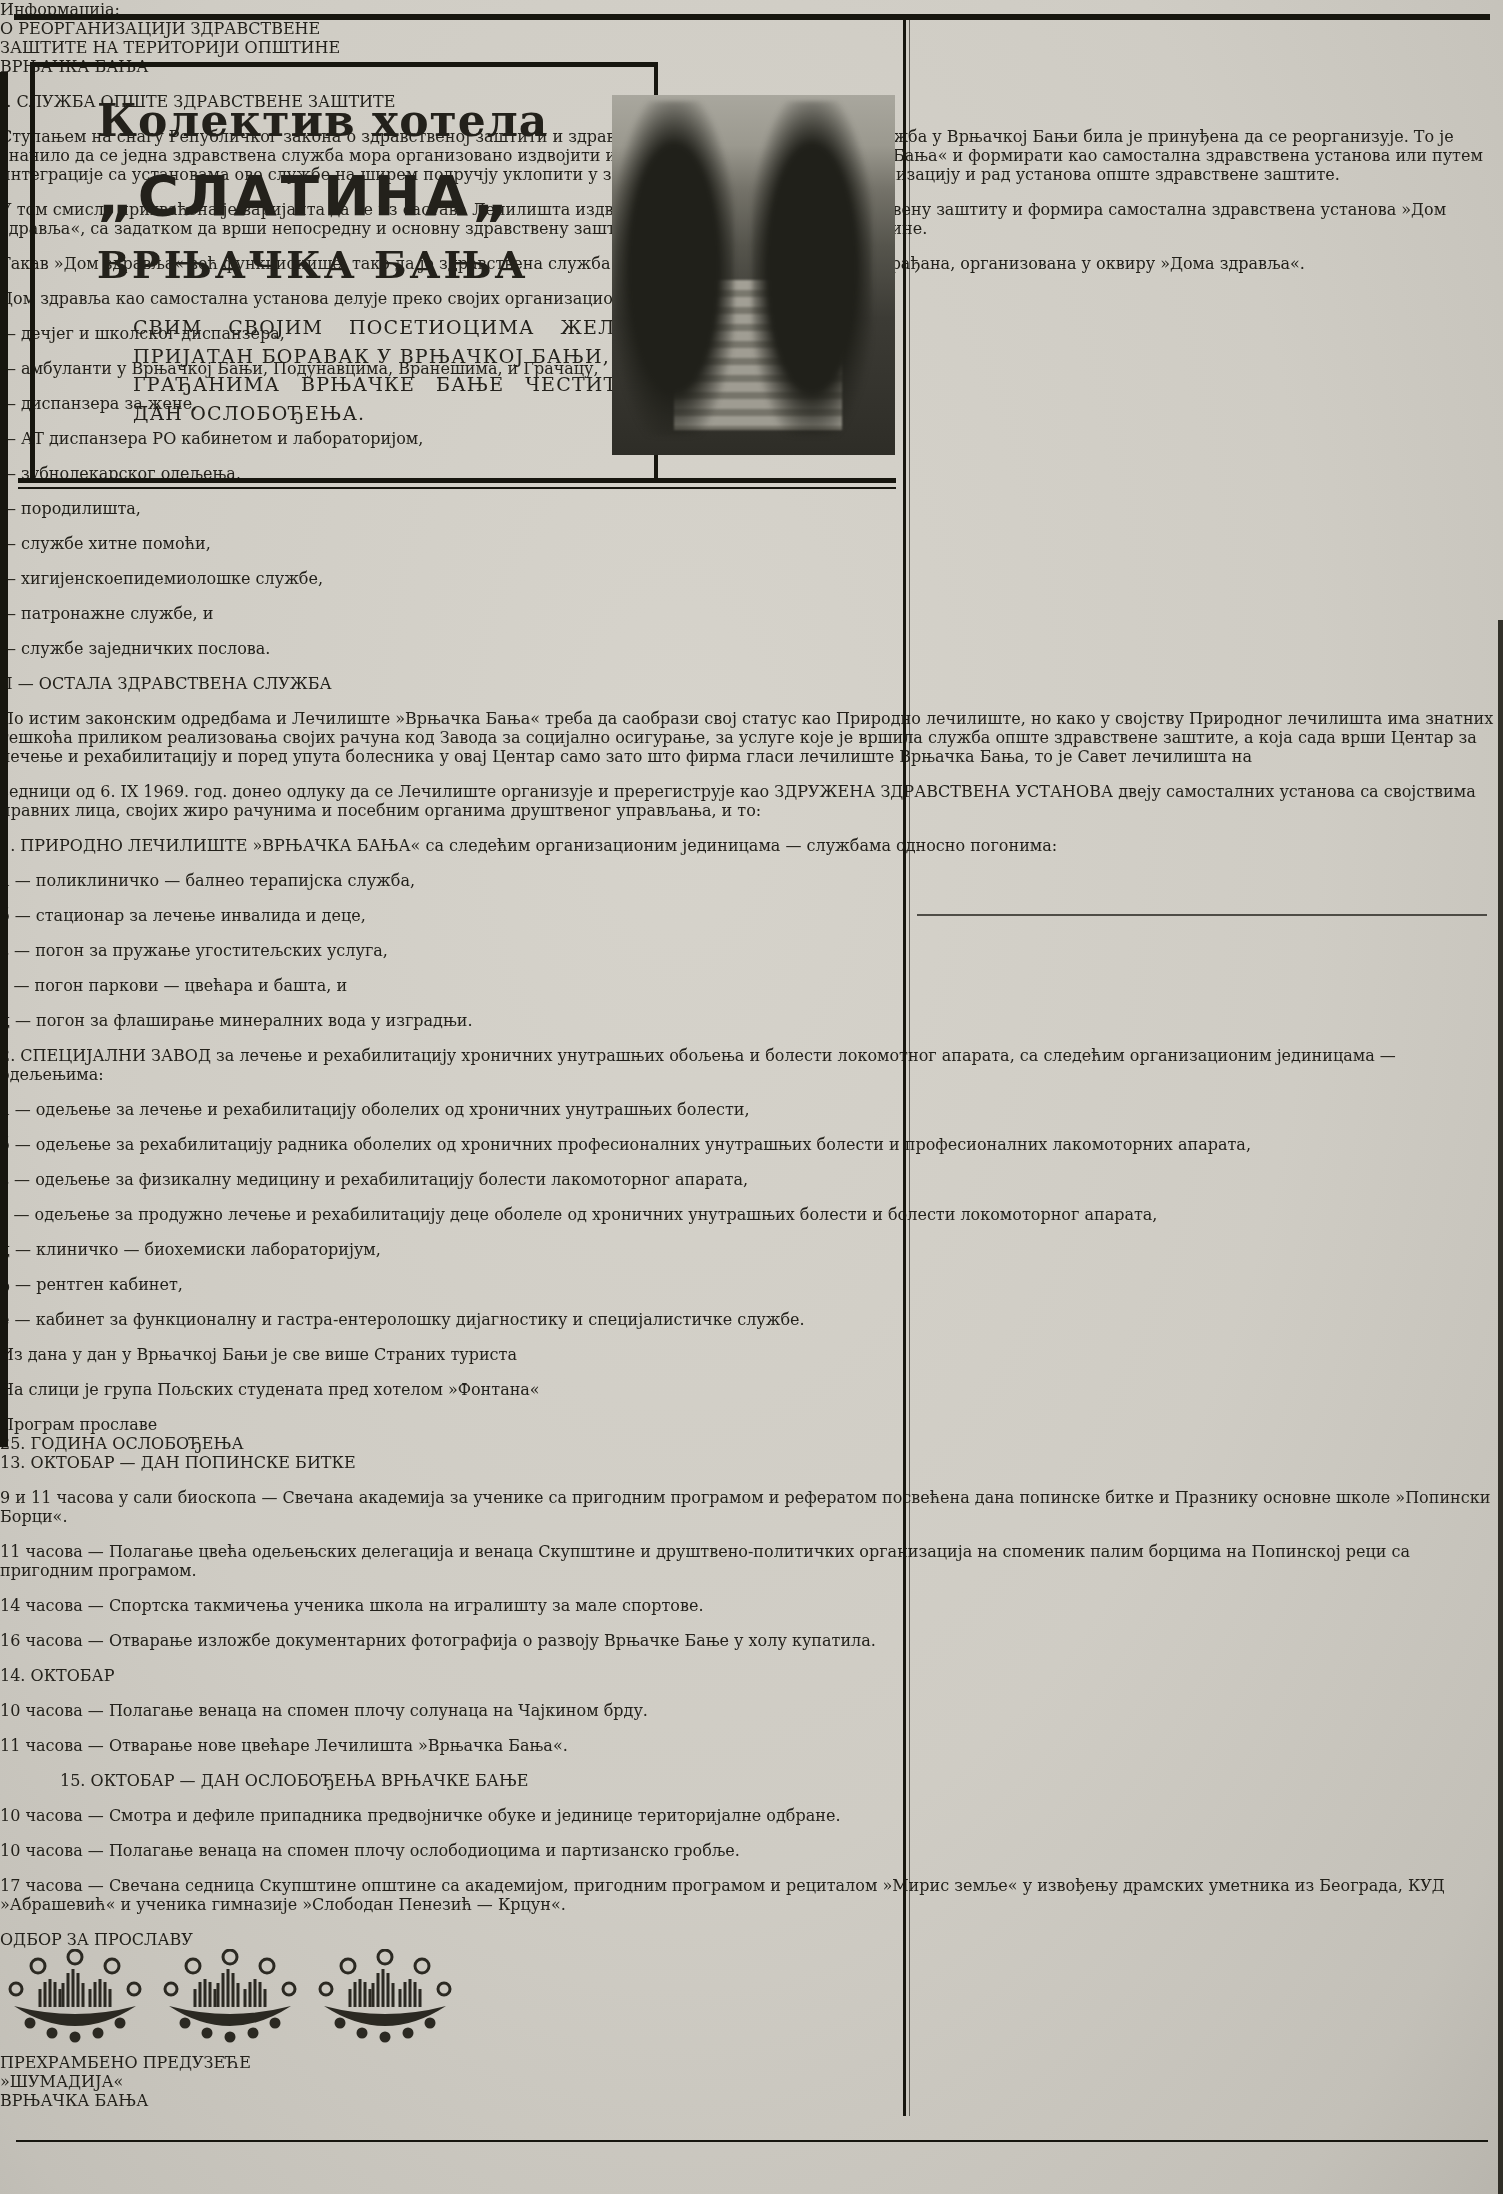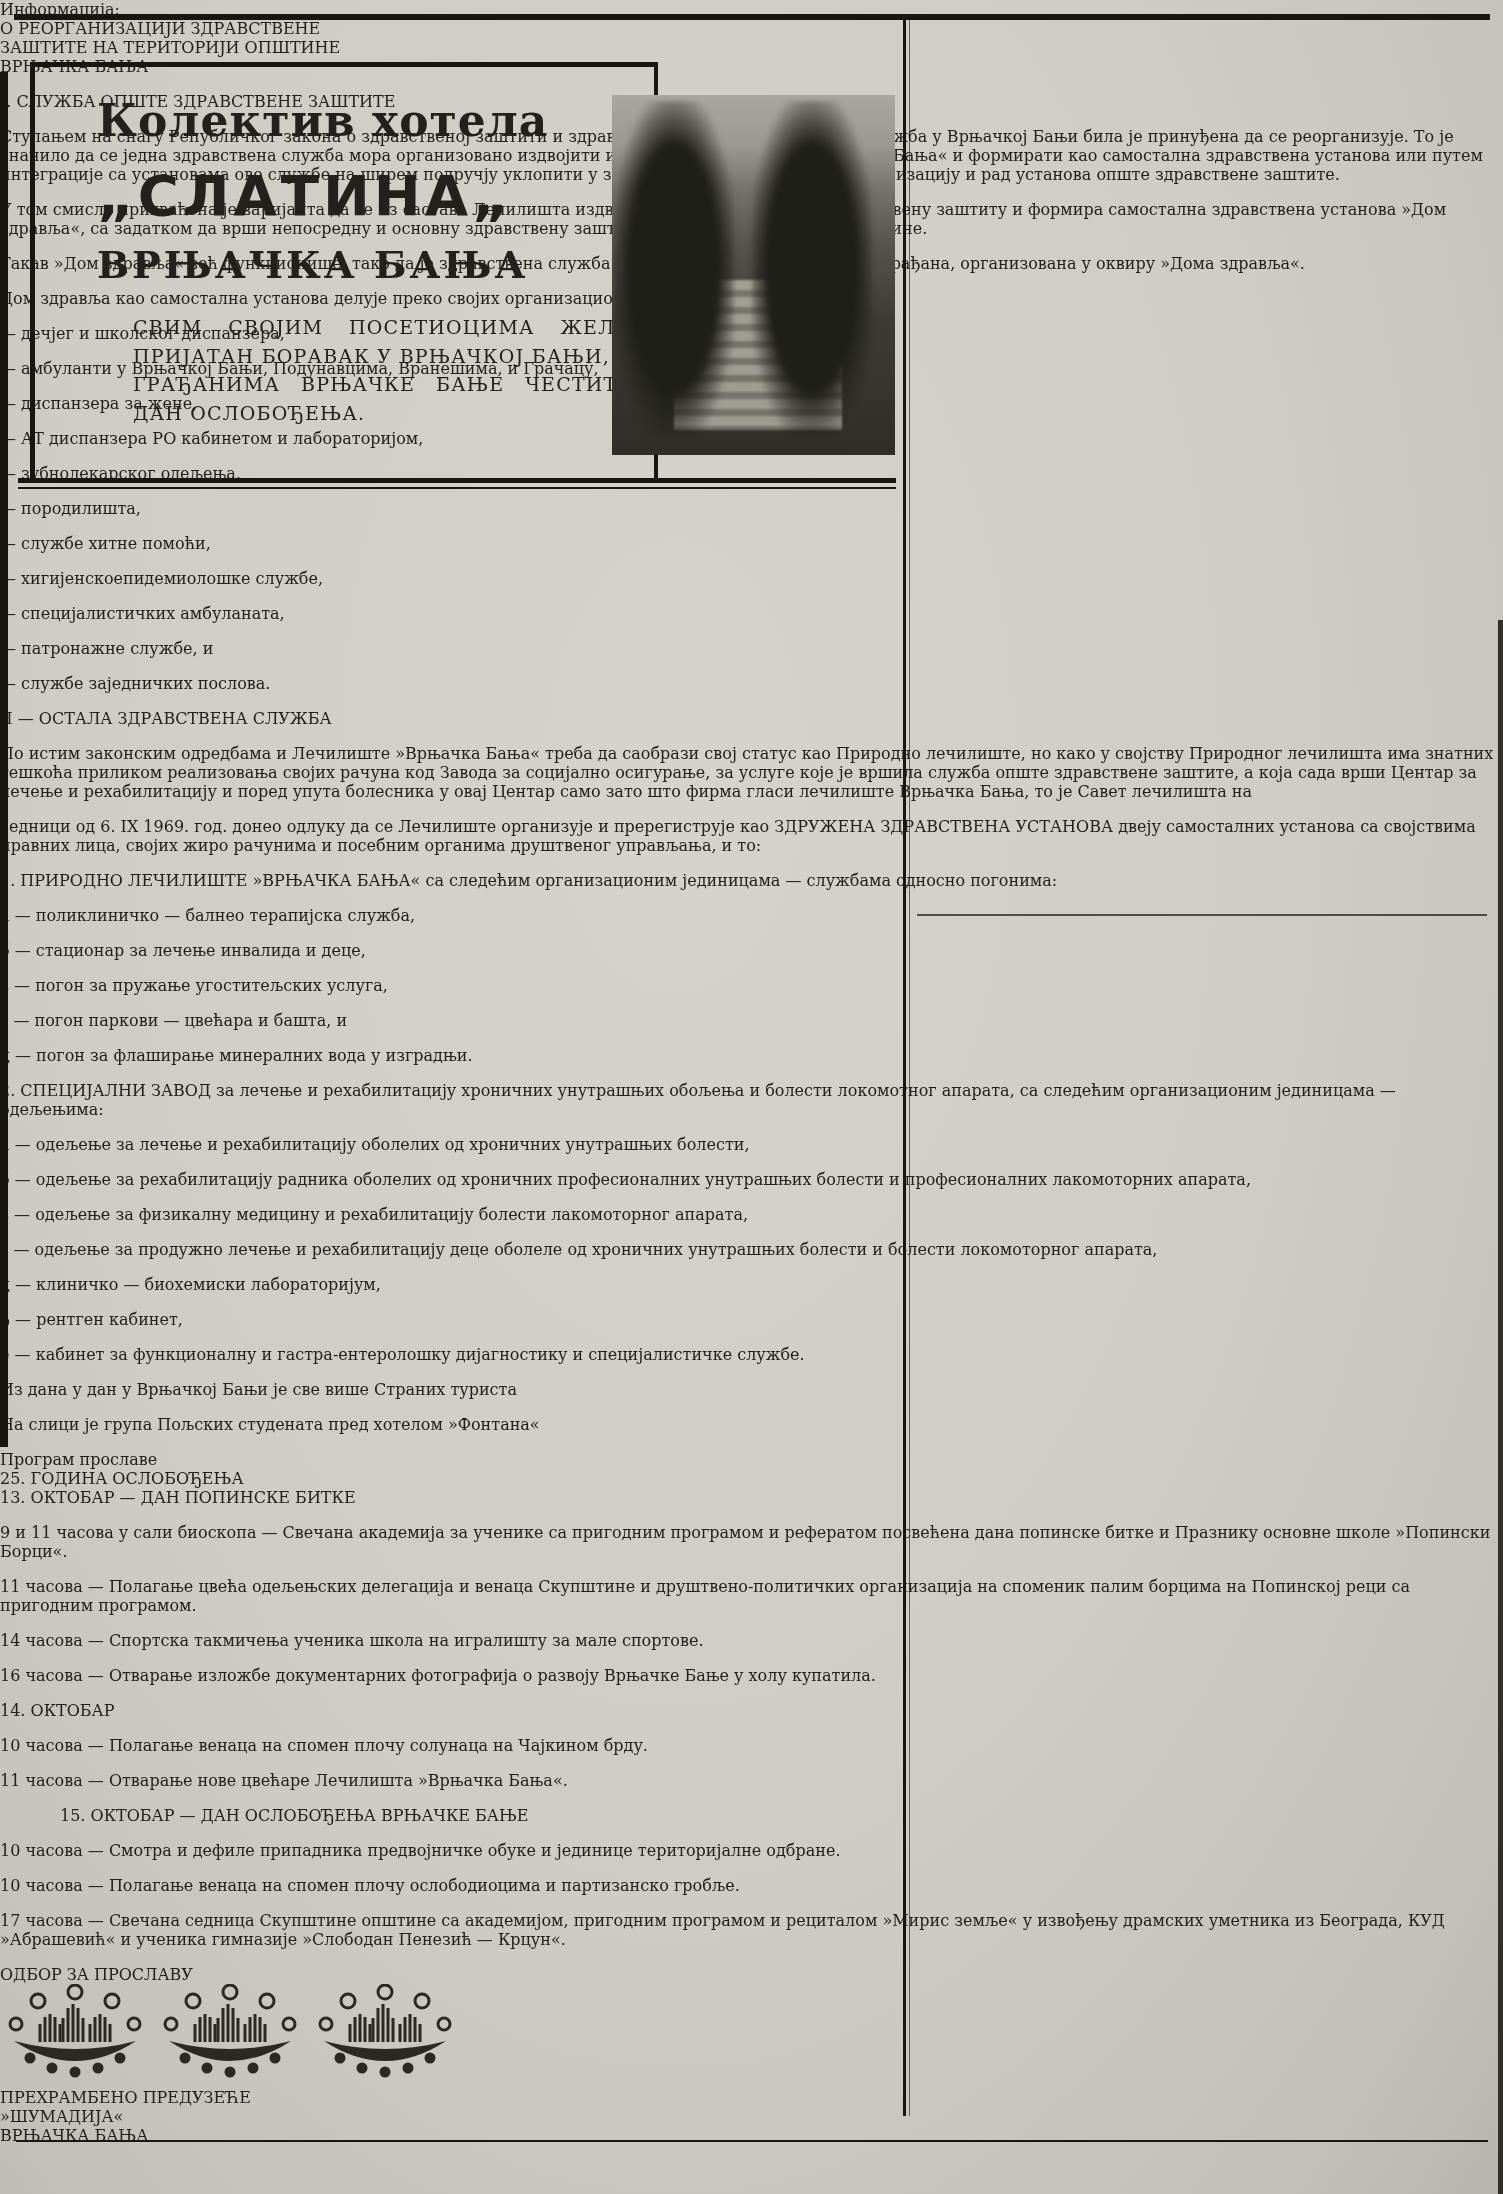--- a/index.html
+++ b/index.html
@@ -108,21 +108,20 @@
 
   <div class="artcol" id="col2">
     <p>— дечјег и школског диспанзера,</p>
     <p>— амбуланти у Врњачкој Бањи, Подунавцима, Вранешима, и Грачацу,</p>
     <p>— диспанзера за жене,</p>
     <p>— АТ диспанзера РО кабинетом и лабораторијом,</p>
     <p>— зубнолекарског одељења,</p>
     <p>— породилишта,</p>
     <p>— службе хитне помоћи,</p>
     <p>— хигијенскоепидемиолошке службе,</p>
-    <p>— специјалистичких амбуланата,</p>
     <p>— патронажне службе, и</p>
     <p>— службе заједничких послова.</p>
     <p class="subhead">II — ОСТАЛА ЗДРАВСТВЕНА СЛУЖБА</p>
     <p>По истим законским одредбама и Лечилиште »Врњачка Бања« треба да саобрази свој статус као Природно лечилиште, но како у својству Природног лечилишта има знатних тешкоћа приликом реализовања својих рачуна код Завода за социјално осигурање, за услуге које је вршила служба опште здравствене заштите, а која сада врши Центар за лечење и рехабилитацију и поред упута болесника у овај Центар само зато што фирма гласи лечилиште Врњачка Бања, то је Савет лечилишта на</p>
   </div>
 
   <div class="artcol" id="col3">
     <p>седници од 6. IX 1969. год. донео одлуку да се Лечилиште организује и пререгиструје као ЗДРУЖЕНА ЗДРАВСТВЕНА УСТАНОВА двеју самосталних установа са својствима правних лица, својих жиро рачунима и посебним органима друштвеног управљања, и то:</p>
     <p>1. ПРИРОДНО ЛЕЧИЛИШТЕ »ВРЊАЧКА БАЊА« са следећим организационим јединицама — службама односно погонима:</p>
     <p>а — поликлиничко — балнео терапијска служба,</p>

